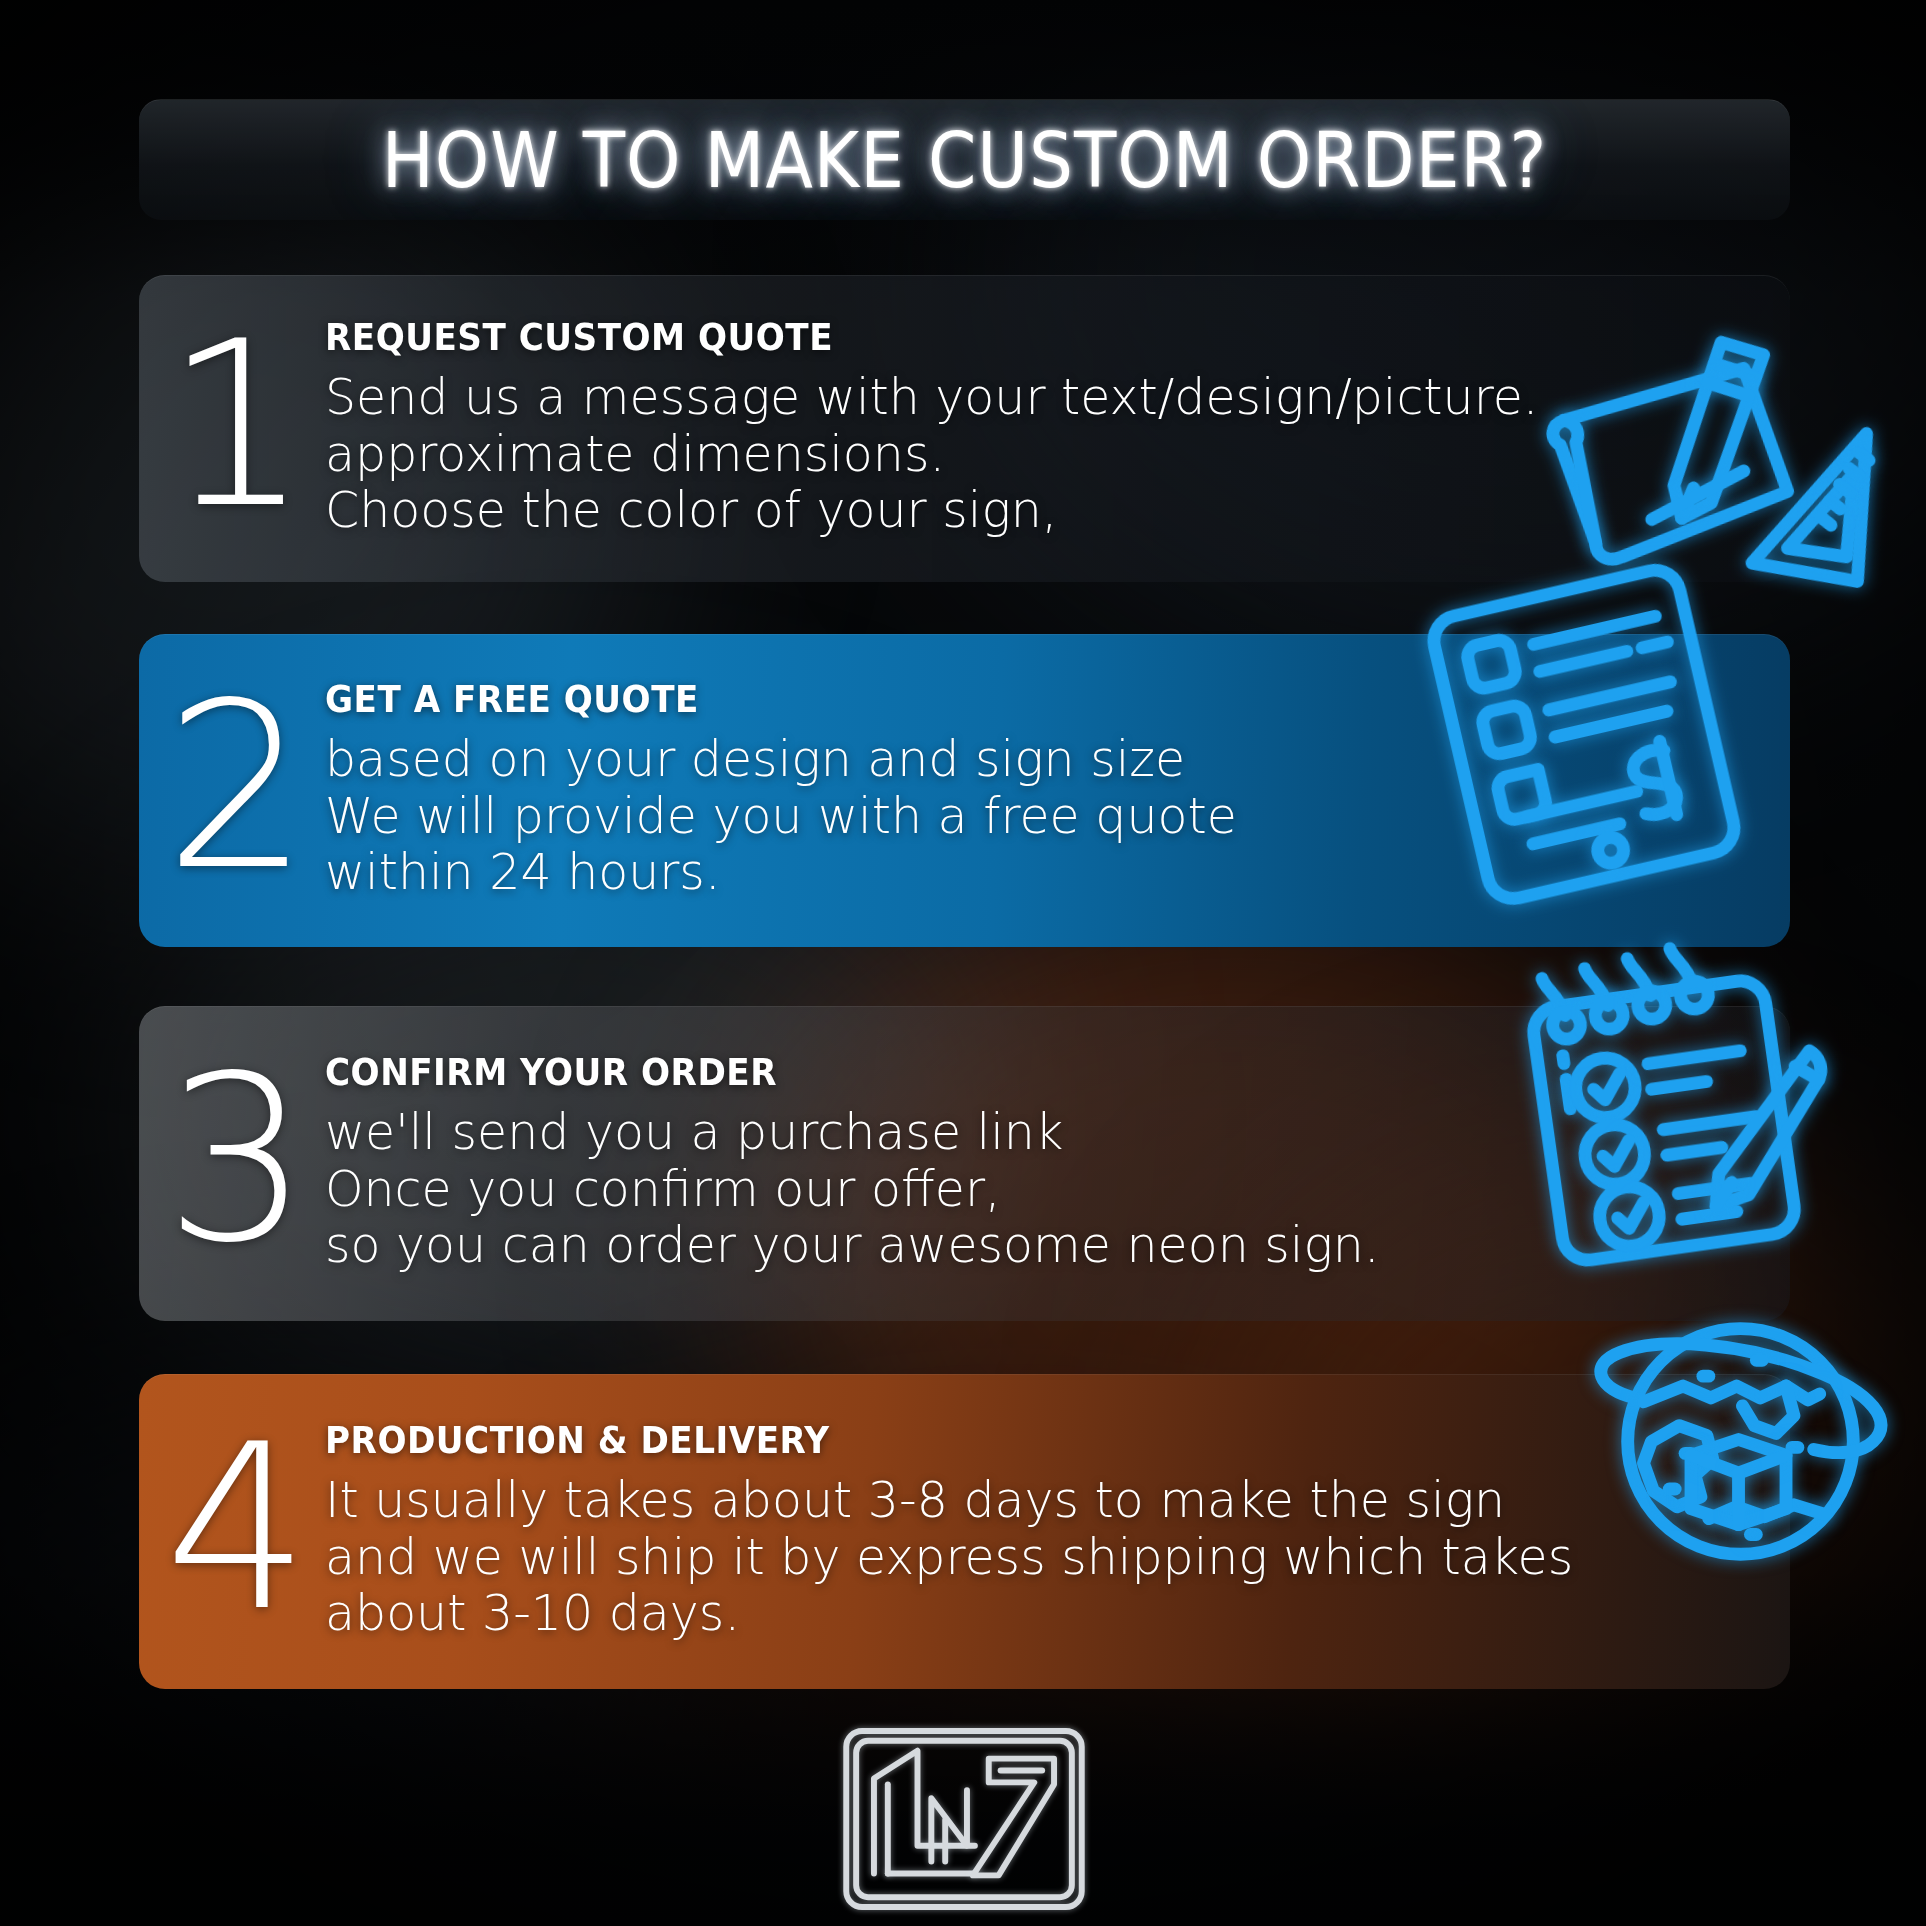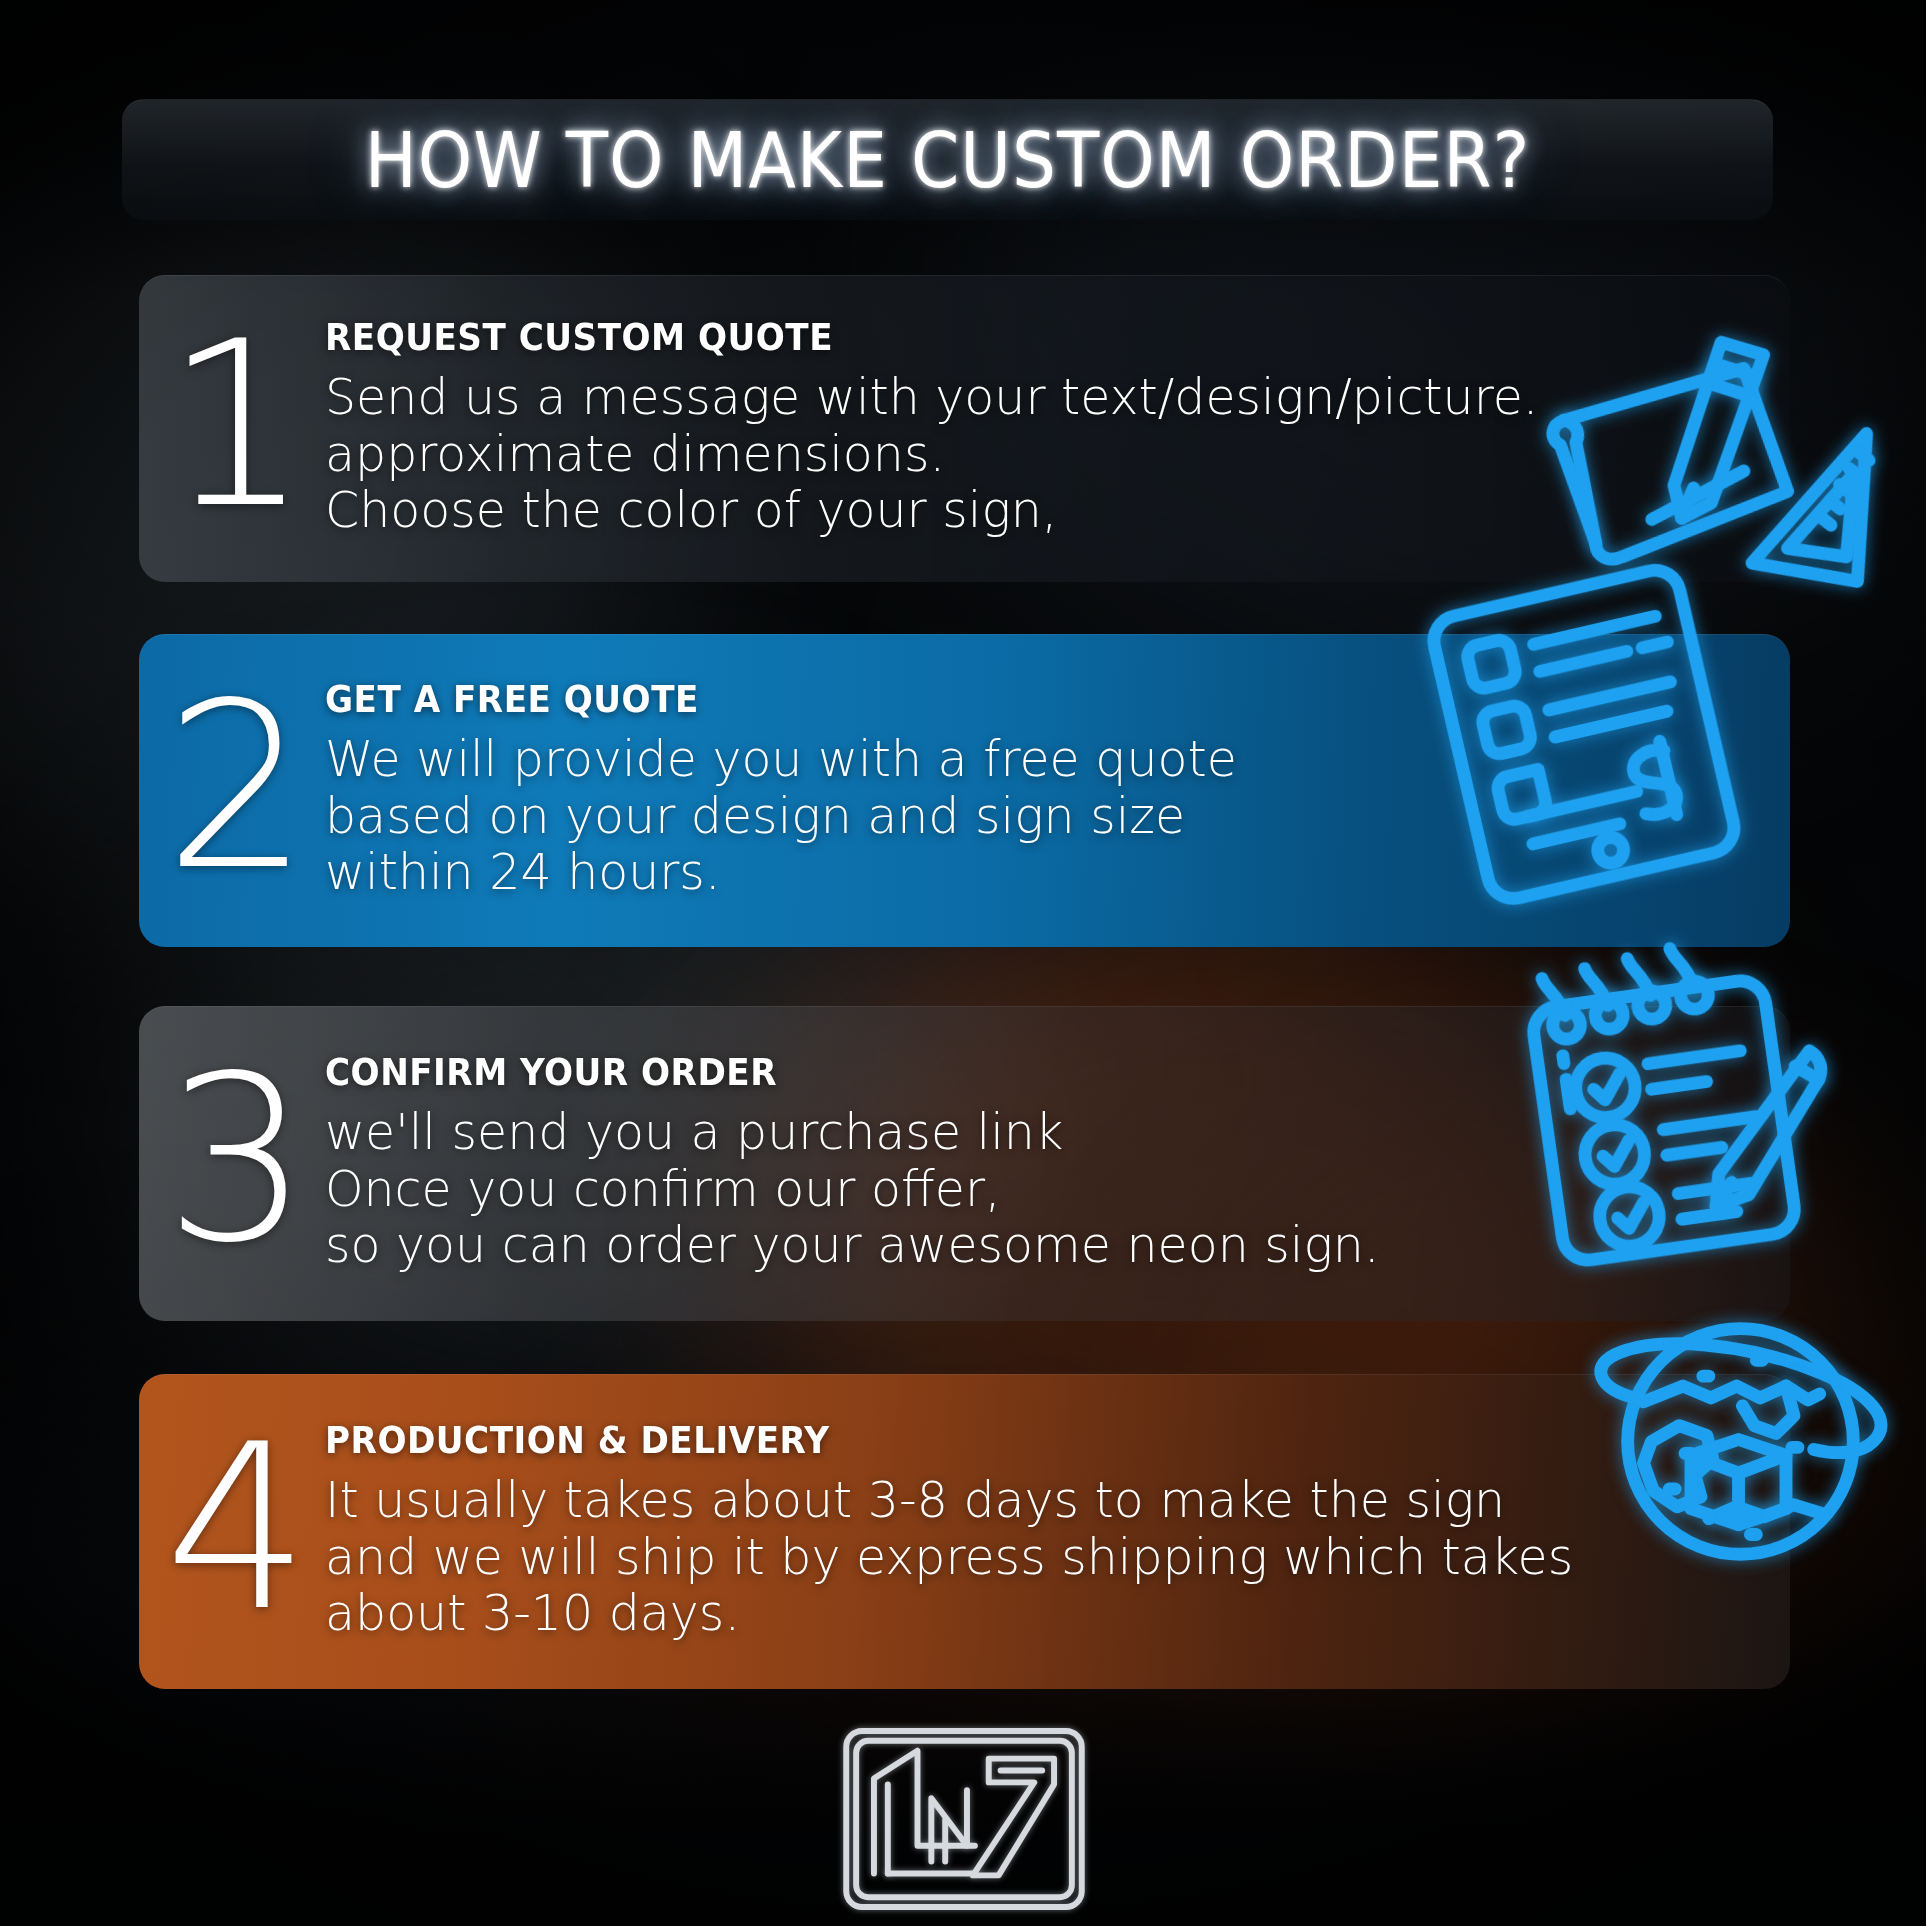--- a/index.html
+++ b/index.html
@@ -51,21 +51,21 @@
   
   #page {
     position: absolute;
     inset: 0;
     padding: 0;
   }
 
   
   .title-card {
     position: absolute;
-    left: 122px;
+    left: 139px;
     top: 99px;
     width: 1651px;
     height: 121px;
     border-radius: 22px;
     background: linear-gradient(180deg, rgba(58,66,74,0.55) 0%, rgba(30,36,43,0.45) 55%, rgba(14,18,22,0.55) 100%);
     border-top: 1px solid rgba(255,255,255,0.09);
     display: flex;
     align-items: center;
     justify-content: center;
     overflow: hidden;
@@ -241,22 +241,22 @@
         </div>
       </div>
     </div>
 
     <div class="step step-2">
       <div class="step-inner">
         <div class="step-num">2</div>
         <div class="step-body">
           <div class="step-head">GET A FREE QUOTE</div>
           <div class="step-lines">
+            <span class="ln">based on your design and sign size</span>
             <span class="ln">We will provide you with a free quote</span>
-            <span class="ln">based on your design and sign size</span>
             <span class="ln">within 24 hours.</span>
           </div>
         </div>
       </div>
     </div>
 
     <div class="step step-3">
       <div class="step-inner">
         <div class="step-num">3</div>
         <div class="step-body">

